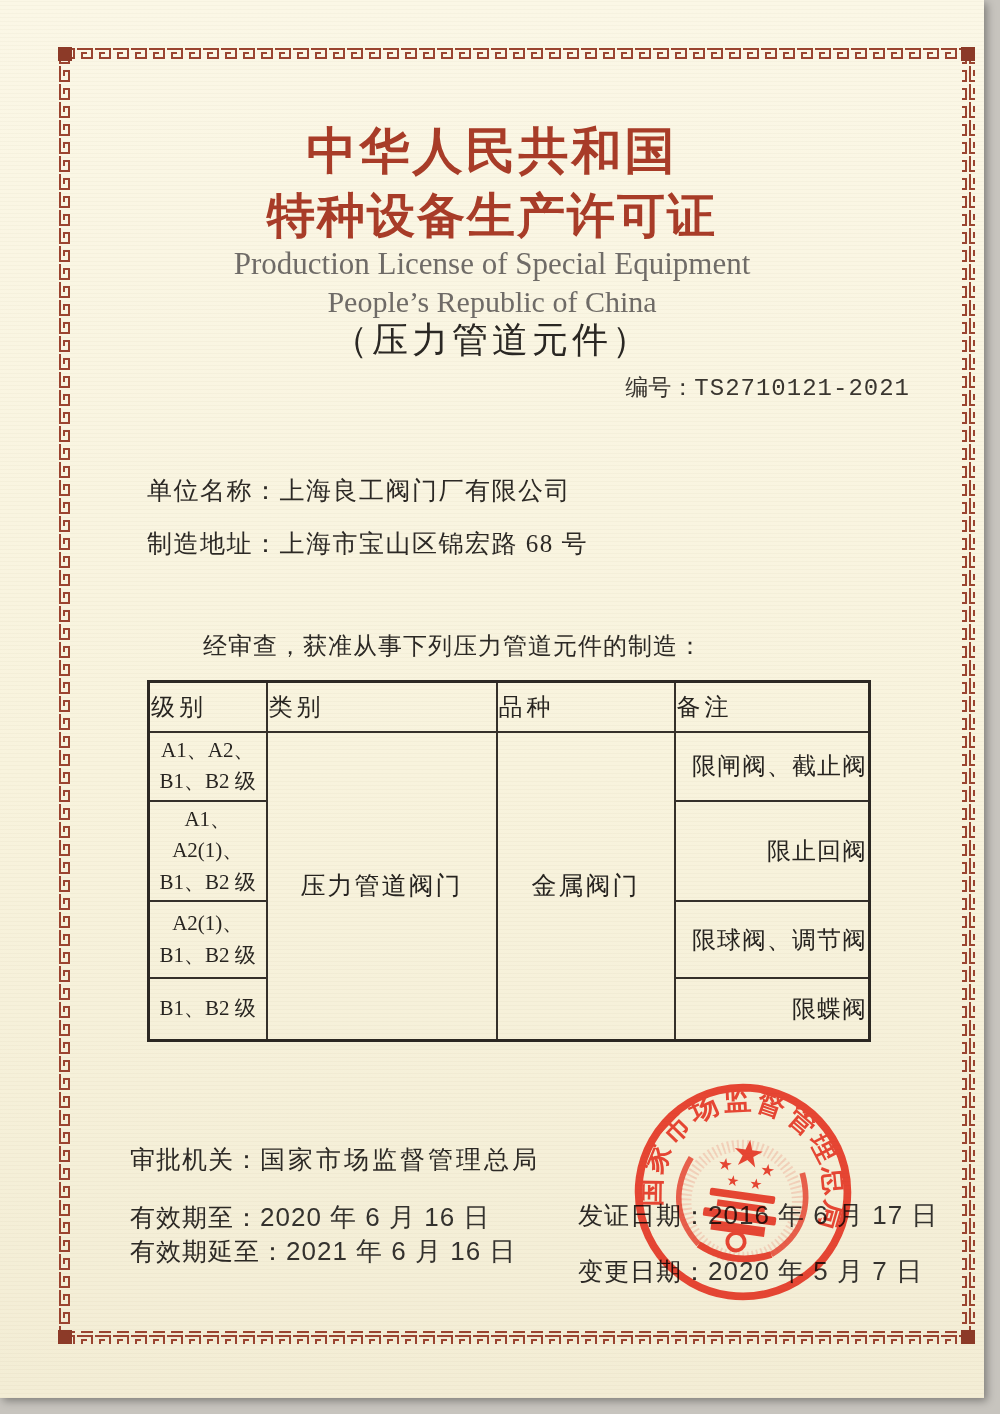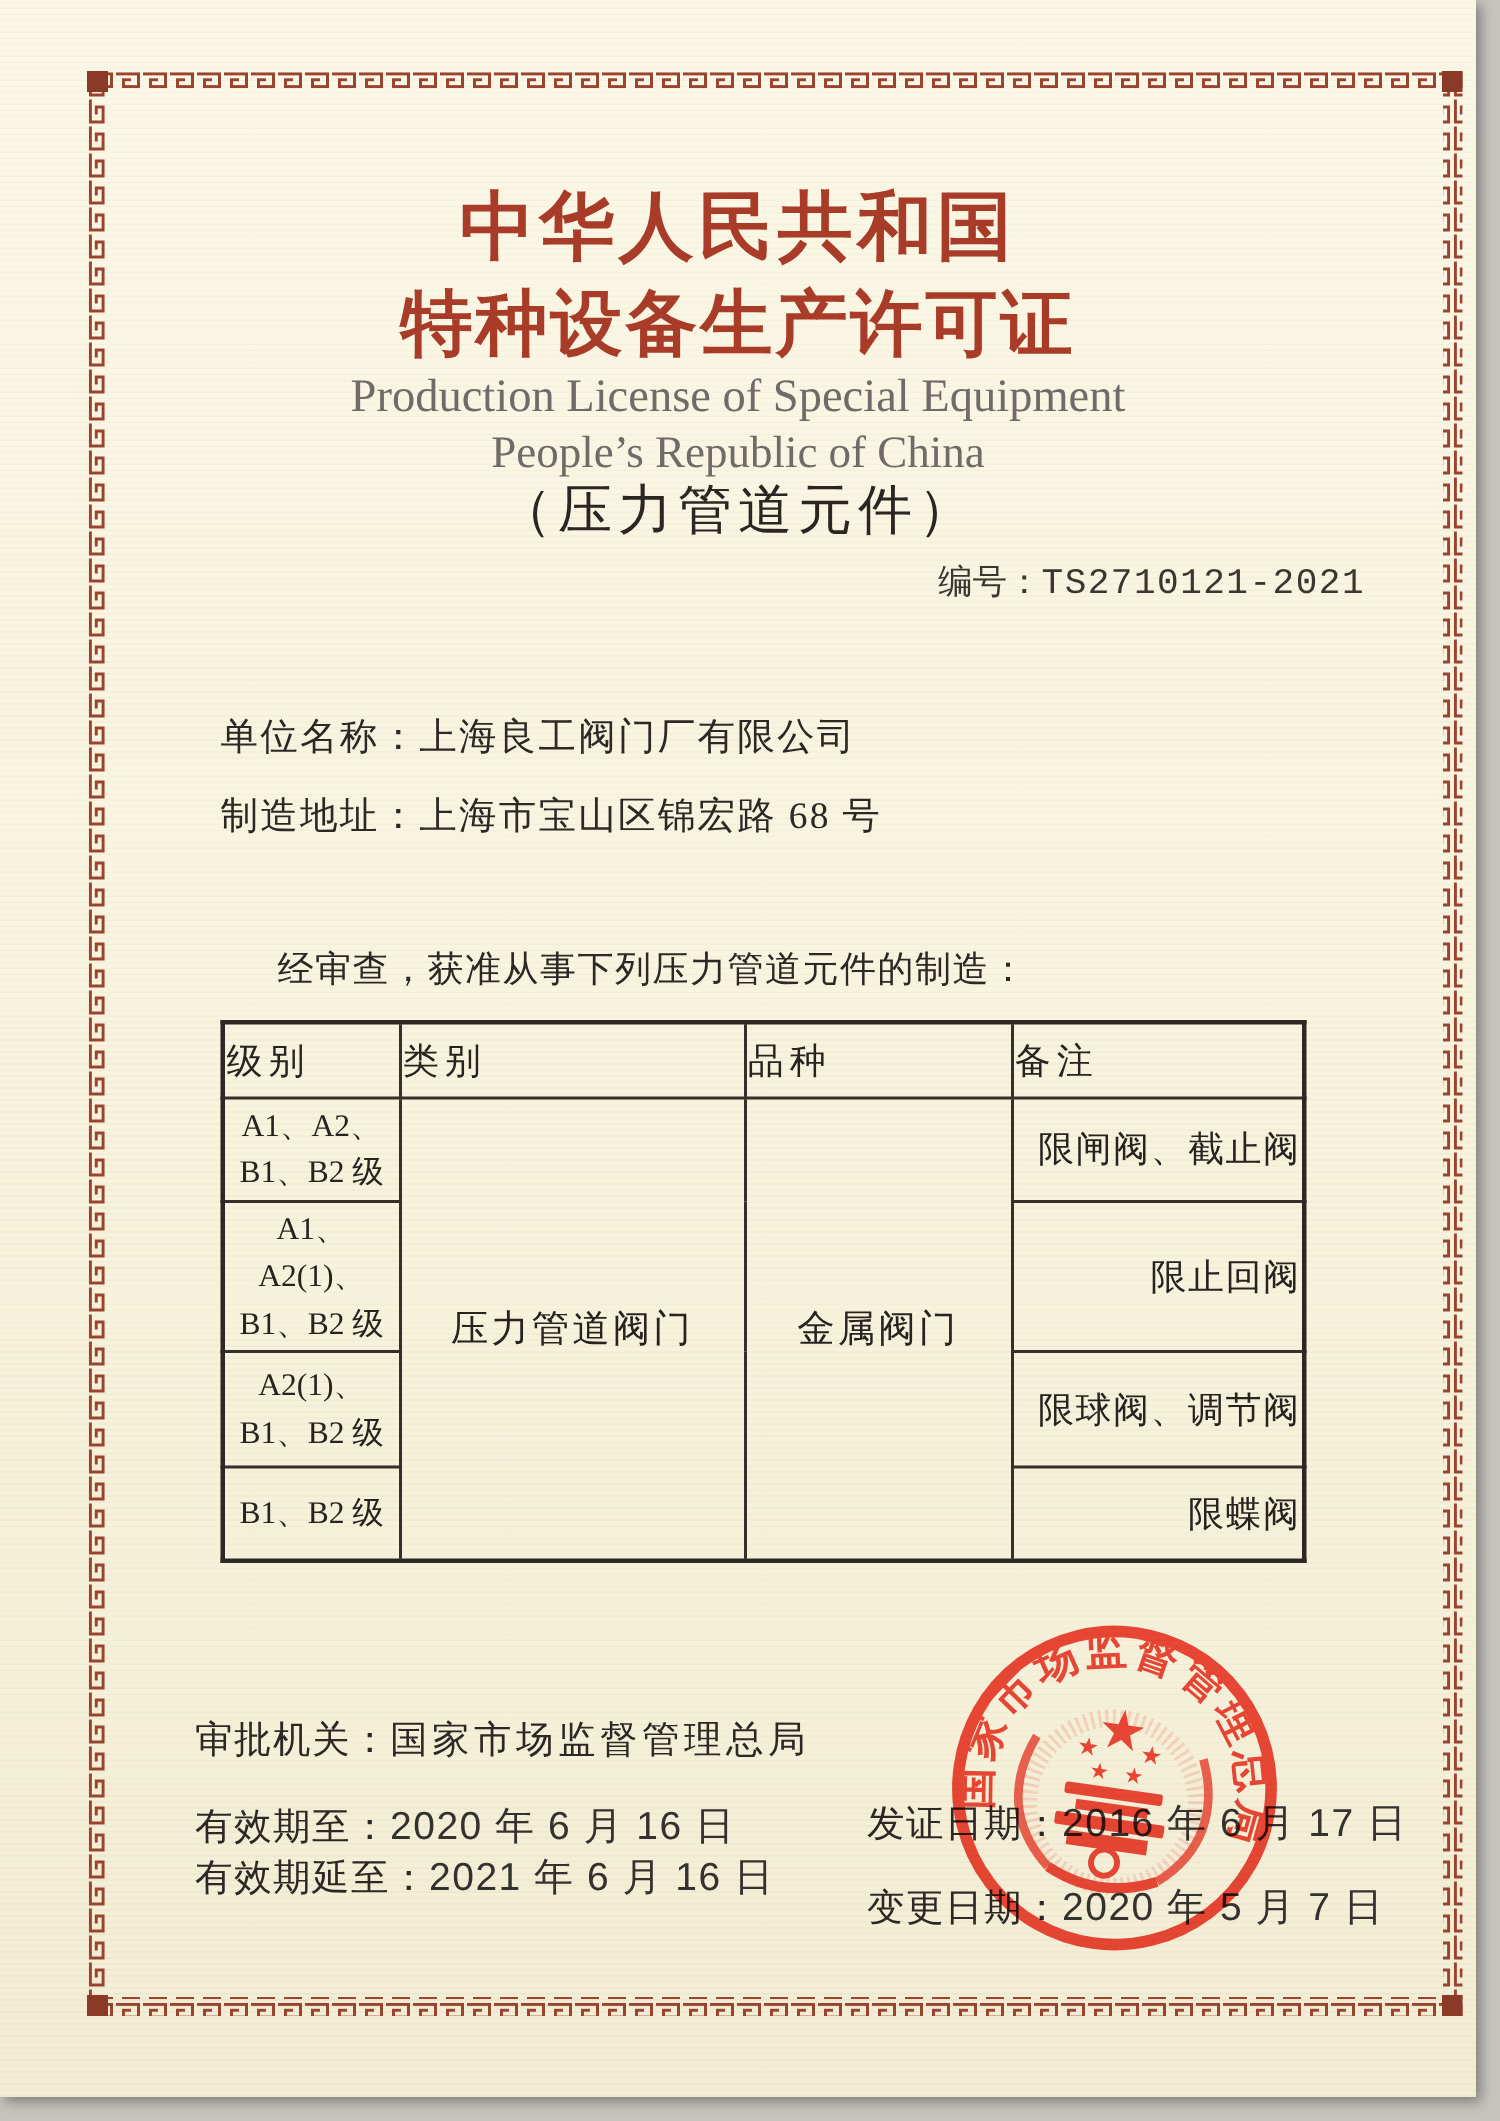--- a/index.html
+++ b/index.html
@@ -23,21 +23,21 @@
   .title-cn2{top:184px;font-size:48px;font-weight:bold;color:#a83c28;letter-spacing:2px;}
   .title-en{font-family:"Liberation Serif","DejaVu Serif",serif;color:#6f6b67;}
   .title-en1{top:246px;font-size:31px;}
   .title-en2{top:285px;font-size:30px;font-family:Liberation Serif, serif;}
   .subtitle{top:316px;font-size:36px;color:#2a2723;letter-spacing:4px;}
   .serial{top:372px;right:74px;font-size:23px;color:#3a3630;text-align:right;}
   .serial .val{font-family:"Liberation Mono","DejaVu Sans Mono",monospace;font-size:24px;letter-spacing:1px;}
   .info-line{left:147px;font-size:25px;letter-spacing:1.5px;color:#2c2925;}
   .info-name{top:474px;text-align:right;}
   .info-addr{top:527px;}
-  .statement{left:185px;top:630px;font-size:24px;letter-spacing:1px;text-align:right;}
+  .statement{left:203px;top:630px;font-size:24px;letter-spacing:1px;text-align:right;}
   table.license{
     position:absolute;left:147px;top:680px;width:721px;height:347px;
     border-collapse:collapse;table-layout:fixed;
   }
   table.license th,table.license td{
     border:2px solid #35302a;font-weight:normal;
     font-family:"Liberation Serif","DejaVu Serif",serif;color:#272420;
   }
   table.license{border:3px solid #2c2823;}
   tr.hrow{height:50px;}

